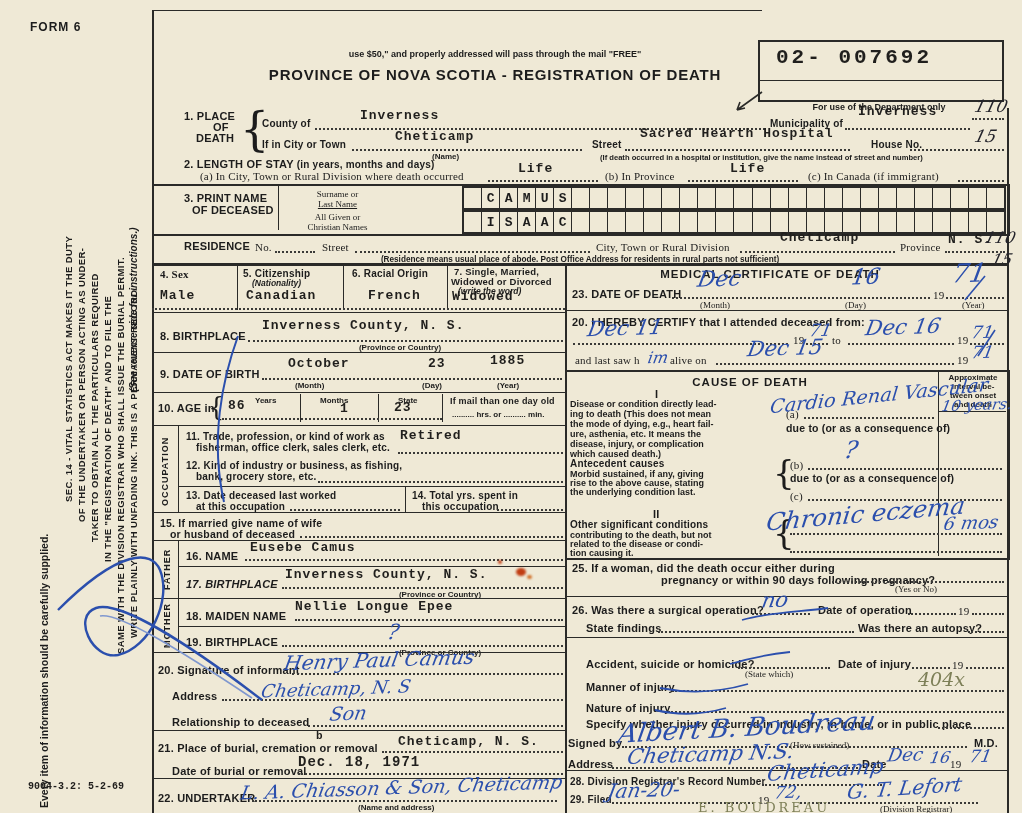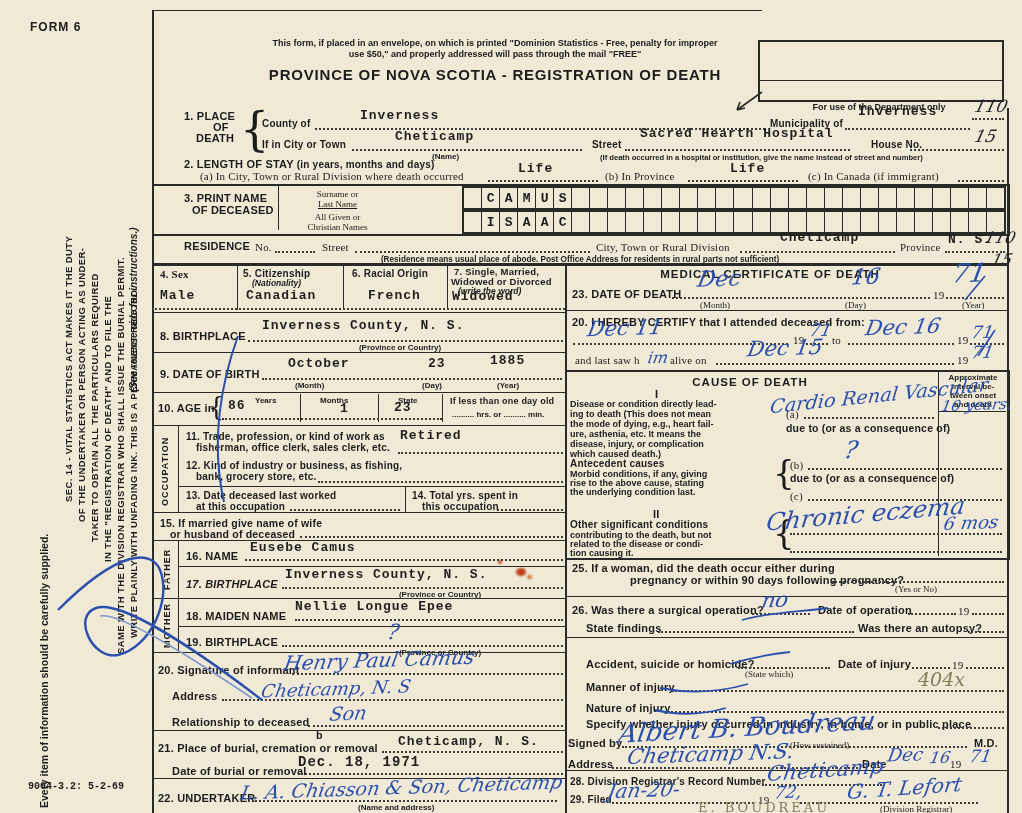--- a/index.html
+++ b/index.html
@@ -63,27 +63,27 @@
     <div>WRITE PLAINLY WITH UNFADING INK. THIS IS A PERMANENT RECORD.</div>
   </div>
   <span class="rot it" style="left:128px;top:392px;font-size:10px;font-weight:bold;">(See reverse side for instructions.)</span>
   <span class="rot" style="left:38px;top:808px;font-size:10.5px;font-weight:bold;">Every item of information should be carefully supplied.</span>
   <span class="ty" style="left:28px;top:781px;font-size:10px;letter-spacing:0;">9004-3.2: 5-2-69</span>
 
   <div class="vl" style="left:152px;top:10px;height:803px;width:2px;"></div>
   <div class="hl" style="left:152px;top:10px;width:610px;"></div>
   <div class="vl" style="left:1007px;top:108px;height:705px;width:2px;"></div>
 
-  <span class="sm ctr" style="left:205px;top:38px;width:580px;font-size:9px;">This form, if placed in an envelope, on which is printed "Dominion Statistics - Free, penalty for improper</span>
   <span class="sm ctr" style="left:205px;top:49px;width:580px;font-size:9px;">use $50," and properly addressed will pass through the mail "FREE"</span>
   <span class="lb ctr" style="left:205px;top:66px;width:580px;font-size:15px;letter-spacing:.8px;">PROVINCE OF NOVA SCOTIA - REGISTRATION OF DEATH</span>
 
   <div class="box" style="left:758px;top:40px;width:242px;height:58px;">
     <div style="position:absolute;left:0;top:38px;width:100%;border-top:1.5px solid #2a2a28;"></div>
   </div>
+  <span class="ty" style="left:776px;top:46px;font-size:21px;letter-spacing:3px;">02- 007692</span>
   <span class="sm ctr" style="left:758px;top:102px;width:242px;font-size:9px;">For use of the Department only</span>
 
   <span class="lb lb11" style="left:184px;top:110px;"><span>1.</span> <span>PLACE</span></span>
   <span class="lb lb11" style="left:213px;top:121px;">OF</span>
   <span class="lb lb11" style="left:196px;top:132px;">DEATH</span>
   <span class="brace" style="left:240px;top:102px;font-size:46px;">{</span>
 
   <span class="lb" style="left:262px;top:118px;">County of</span>
   <div class="dot" style="left:315px;top:128px;width:450px;"></div>
   <span class="ty" style="left:360px;top:108px;">Inverness</span>
@@ -244,21 +244,21 @@
   <div class="vl" style="left:300px;top:394px;height:28px;"></div>
   <div class="vl" style="left:378px;top:394px;height:28px;"></div>
   <div class="vl" style="left:442px;top:394px;height:28px;"></div>
   <div class="dot" style="left:222px;top:418px;width:220px;"></div>
   <span class="sm" style="left:255px;top:396px;">Years</span>
   <span class="ty" style="left:228px;top:398px;">86</span>
   <span class="sm" style="left:320px;top:396px;">Months</span>
   <span class="ty" style="left:340px;top:401px;">1</span>
   <span class="sm" style="left:398px;top:396px;">State</span>
   <span class="ty" style="left:394px;top:400px;">23</span>
-  <span class="lb lb9" style="left:450px;top:396px;">If less than one day old</span>
+  <span class="lb lb9" style="left:450px;top:396px;">If mail than one day old</span>
   <span class="sm" style="left:452px;top:410px;font-weight:bold;">.......... hrs. or .......... min.</span>
   <div class="hl" style="left:152px;top:425px;width:413px;"></div>
 
   <div class="vl" style="left:178px;top:425px;height:87px;"></div>
   <span class="rot" style="left:160px;top:506px;font-size:9px;font-weight:bold;letter-spacing:1px;">OCCUPATION</span>
   <span class="lb" style="left:186px;top:431px;">11. Trade, profession, or kind of work as</span>
   <span class="lb" style="left:196px;top:442px;">fisherman, office clerk, sales clerk, etc.</span>
   <div class="dot" style="left:398px;top:452px;width:165px;"></div>
   <span class="ty" style="left:400px;top:428px;">Retired</span>
   <span class="lb" style="left:186px;top:460px;">12. Kind of industry or business, as fishing,</span>
@@ -375,21 +375,21 @@
   <span class="sm" style="left:570px;top:419px;font-size:9px;">the mode of dying, e.g., heart fail-</span>
   <span class="sm" style="left:570px;top:429px;font-size:9px;">ure, asthenia, etc. It means the</span>
   <span class="sm" style="left:570px;top:439px;font-size:9px;">disease, injury, or complication</span>
   <span class="sm" style="left:570px;top:449px;font-size:9px;">which caused death.)</span>
   <span class="lb" style="left:786px;top:408px;font-weight:normal;font-family:'Liberation Serif',serif;font-size:11px;">(a)</span>
   <div class="dot" style="left:804px;top:417px;width:130px;"></div>
   <span class="lb" style="left:786px;top:422px;font-size:10.5px;">due to (or as a consequence of)</span>
   <span class="hw" style="left:772px;top:384px;font-size:19px;transform:skewX(-12deg) rotate(-6deg);">Cardio Renal Vascular</span>
   <span class="hw" style="left:942px;top:396px;font-size:15px;">10 years.</span>
   <span class="lb" style="left:570px;top:458px;font-size:10px;">Antecedent causes</span>
-  <span class="sm" style="left:570px;top:469px;font-size:9px;">Morbid conditions, if any, giving</span>
+  <span class="sm" style="left:570px;top:469px;font-size:9px;">Morbid sustained, if any, giving</span>
   <span class="sm" style="left:570px;top:478px;font-size:9px;">rise to the above cause, stating</span>
   <span class="sm" style="left:570px;top:487px;font-size:9px;">the underlying condition last.</span>
   <span class="brace" style="left:773px;top:452px;font-size:34px;">{</span>
   <span class="lb" style="left:790px;top:459px;font-weight:normal;font-family:'Liberation Serif',serif;font-size:11px;">(b)</span>
   <div class="dot" style="left:808px;top:468px;width:194px;"></div>
   <span class="hw" style="left:845px;top:436px;font-size:24px;">?</span>
   <span class="lb" style="left:790px;top:472px;font-size:10.5px;">due to (or as a consequence of)</span>
   <span class="lb" style="left:790px;top:490px;font-weight:normal;font-family:'Liberation Serif',serif;font-size:11px;">(c)</span>
   <div class="dot" style="left:808px;top:499px;width:194px;"></div>
   <span class="lb" style="left:653px;top:508px;font-size:11px;">II</span>
@@ -397,21 +397,21 @@
   <span class="sm" style="left:570px;top:530px;font-size:9px;">contributing to the death, but not</span>
   <span class="sm" style="left:570px;top:539px;font-size:9px;">related to the disease or condi-</span>
   <span class="sm" style="left:570px;top:548px;font-size:9px;">tion causing it.</span>
   <span class="brace" style="left:773px;top:512px;font-size:34px;">{</span>
   <div class="dot" style="left:790px;top:533px;width:212px;"></div>
   <div class="dot" style="left:790px;top:551px;width:212px;"></div>
   <span class="hw" style="left:768px;top:500px;font-size:24px;transform:skewX(-12deg) rotate(-5deg);">Chronic eczema</span>
   <span class="hw" style="left:944px;top:512px;font-size:18px;">6 mos</span>
 
   <span class="lb lb11" style="left:572px;top:562px;">25. If a woman, did the death occur either during</span>
-  <span class="lb lb11" style="left:586px;top:574px;padding-left:44px;">pregnancy or within 90 days following pregnancy?</span>
+  <span class="lb lb11" style="left:617px;top:574px;padding-left:44px;">pregnancy or within 90 days following pregnancy?</span>
   <div class="dot" style="left:832px;top:581px;width:172px;"></div>
   <span class="sm" style="left:895px;top:584px;font-size:9px;font-weight:normal;font-family:'Liberation Serif',serif;">(Yes or No)</span>
   <div class="hl" style="left:565px;top:596px;width:443px;"></div>
 
   <span class="lb lb11" style="left:572px;top:604px;">26. Was there a surgical operation?</span>
   <div class="dot" style="left:752px;top:613px;width:58px;"></div>
   <span class="hw" style="left:762px;top:588px;font-size:21px;">no</span>
   <span class="lb lb11" style="left:818px;top:604px;">Date of operation</span>
   <div class="dot" style="left:908px;top:613px;width:48px;"></div>
   <span class="lb" style="left:958px;top:605px;font-weight:normal;font-family:'Liberation Serif',serif;font-size:11px;">19</span>

